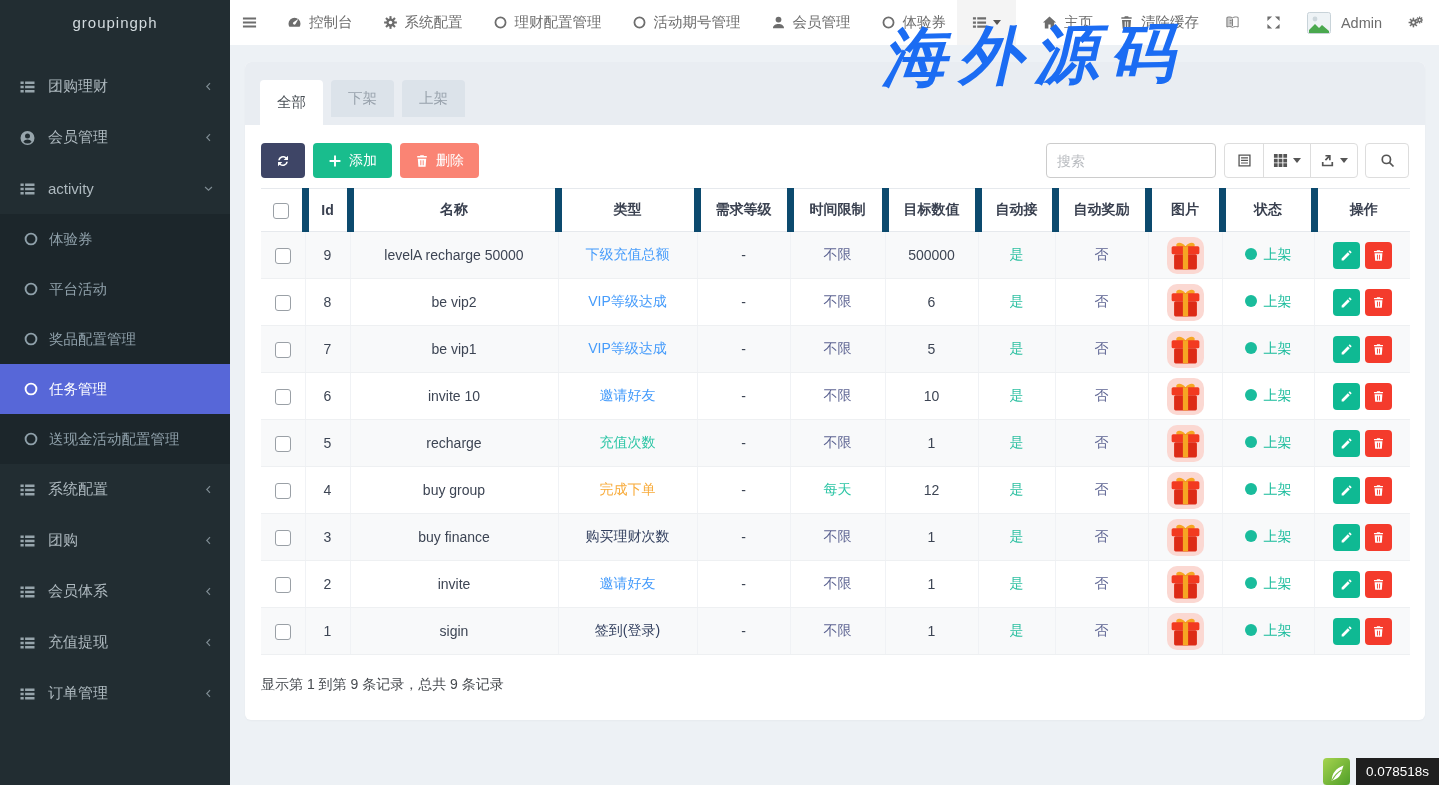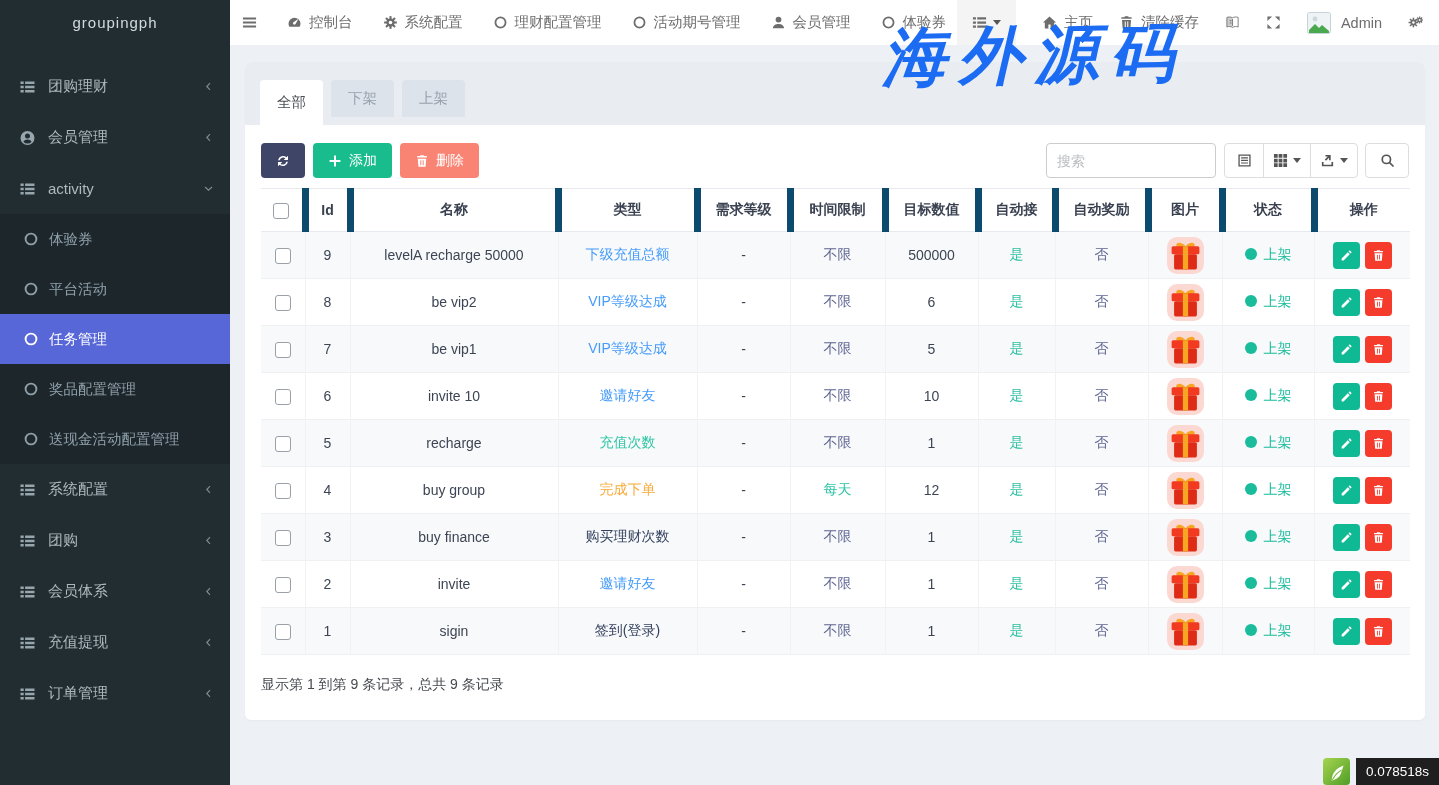--- a/index.html
+++ b/index.html
@@ -169,35 +169,35 @@
             <span>体验券</span>
           </div>
           <div class="sub-item">
             <span class="ic ">
               <svg viewBox="0 0 16 16">
                 <circle cx="8" cy="8" r="5.4" fill="none" stroke="currentColor" stroke-width="1.9"></circle>
               </svg>
             </span>
             <span>平台活动</span>
           </div>
-          <div class="sub-item active">
+          <div class="sub-item">
             <span class="ic ">
               <svg viewBox="0 0 16 16">
                 <circle cx="8" cy="8" r="5.4" fill="none" stroke="currentColor" stroke-width="1.9"></circle>
               </svg>
             </span>
-            <span>任务管理</span>
+            <span>奖品配置管理</span>
           </div>
-          <div class="sub-item">
+          <div class="sub-item active">
             <span class="ic ">
               <svg viewBox="0 0 16 16">
                 <circle cx="8" cy="8" r="5.4" fill="none" stroke="currentColor" stroke-width="1.9"></circle>
               </svg>
             </span>
-            <span>奖品配置管理</span>
+            <span>任务管理</span>
           </div>
           <div class="sub-item">
             <span class="ic ">
               <svg viewBox="0 0 16 16">
                 <circle cx="8" cy="8" r="5.4" fill="none" stroke="currentColor" stroke-width="1.9"></circle>
               </svg>
             </span>
             <span>送现金活动配置管理</span>
           </div>
         </div>

